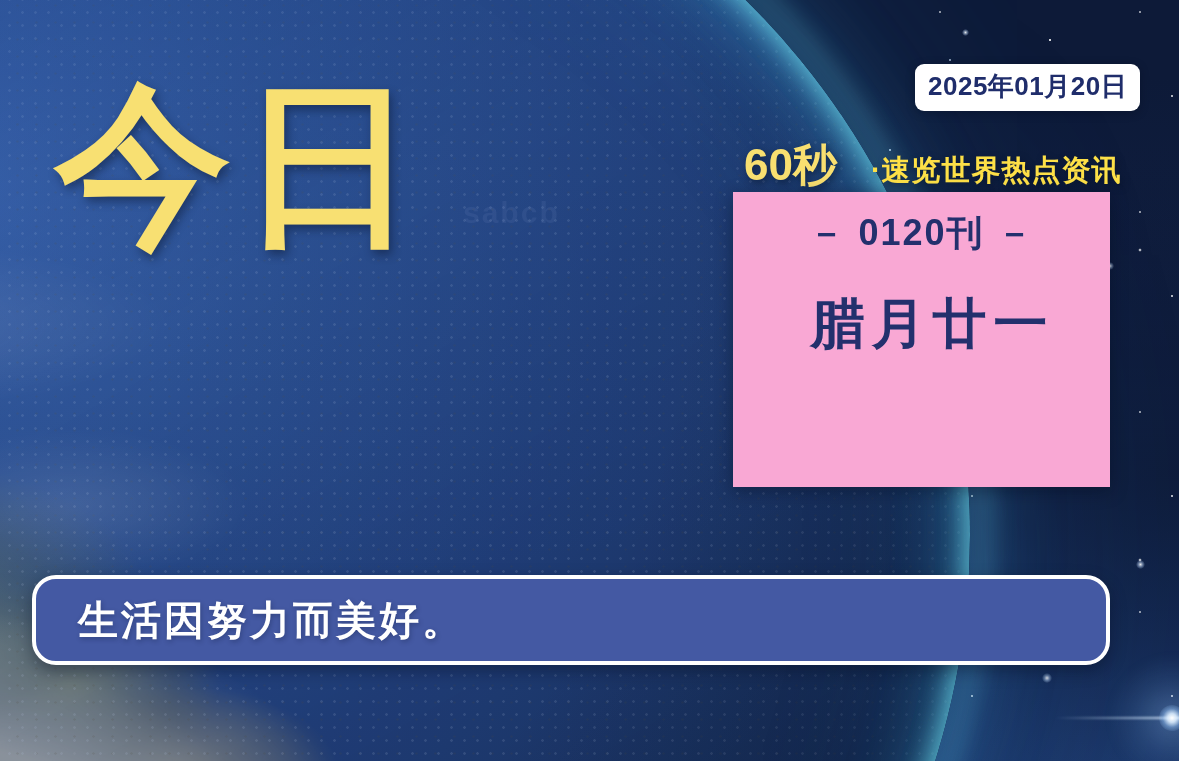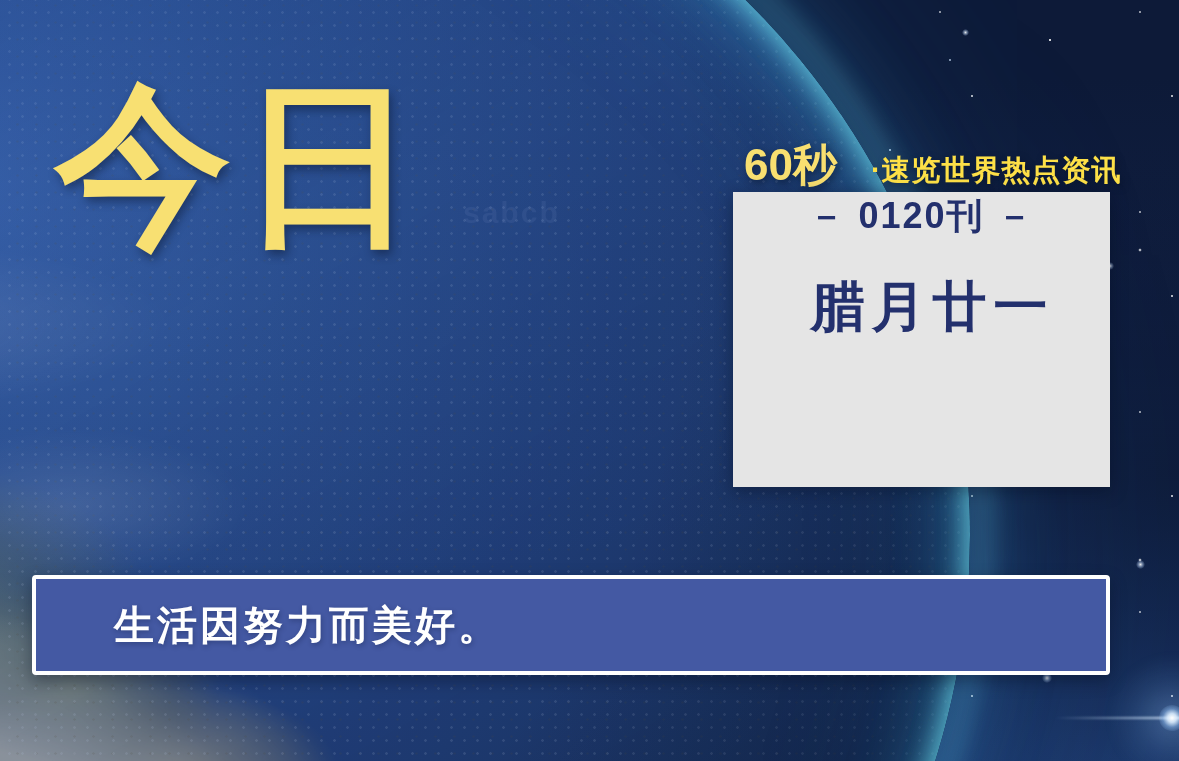--- a/index.html
+++ b/index.html
@@ -250,24 +250,25 @@
     font-size:29px; font-weight:700;
     letter-spacing:1px;
     margin-left:6px;
     text-shadow:2px 3px 7px rgba(6,16,38,.55);
   }
 
   
   .info-card{
     position:absolute; left:733px; top:192px;
     width:377px; height:295px;
-    background:#e5e5e5;
+    background:#f9a8d4;
     box-shadow:0 4px 16px rgba(4,10,28,.40);
     display:flex; flex-direction:column;
     align-items:center;
+    padding-top:17px;
   }
   .card-issue{
     color:#23306D;
     font-size:36px; font-weight:700;
     letter-spacing:2px;
     white-space:nowrap;
   }
   .card-weekday{
     color:#23306D;
     font-size:53px; font-weight:700;
@@ -282,26 +283,26 @@
     letter-spacing:7px;
     margin-top:30px;
     white-space:nowrap;
     text-indent:7px;
     margin-left:15px;
   }
 
   
   .quote-bar{
     position:absolute; left:32px; top:575px;
-    width:1078px; height:100px;
+    width:1078px; height:90px;
     background:#4459A3;
     border:4px solid #FFFFFF;
-    border-radius:4px;
+    border-radius:24px;
     box-shadow:0 6px 16px rgba(4,10,28,.38);
-    display:flex; align-items:center;padding-left:36px;
+    display:flex; align-items:center;
   }
   .quote-text{
     color:#FFFFFF;
     font-size:40px; font-weight:700;
     letter-spacing:3px;
     margin-left:42px;
     white-space:nowrap;
     text-shadow:1px 2px 5px rgba(10,20,50,.30);
   }
 </style>
@@ -344,20 +345,21 @@
   <div class="earth-wrap" style="box-shadow:none;overflow:visible;">
     <div class="earth-halo"></div>
   </div>
 
   <div class="watermark">sabcb</div>
 
   <div class="masthead">
     <div class="mh-line mh-today">今日</div>
   </div>
 
+  <div class="date-pill">2025年01月20日</div>
 
   <div class="tagline">
     <span class="tag-60">60秒</span>
     <span class="tag-rest">·速览世界热点资讯</span>
   </div>
 
   <div class="info-card">
     <div class="card-issue">－ 0120刊 －</div>
     <div class="card-lunar">腊月廿一</div>
   </div>

